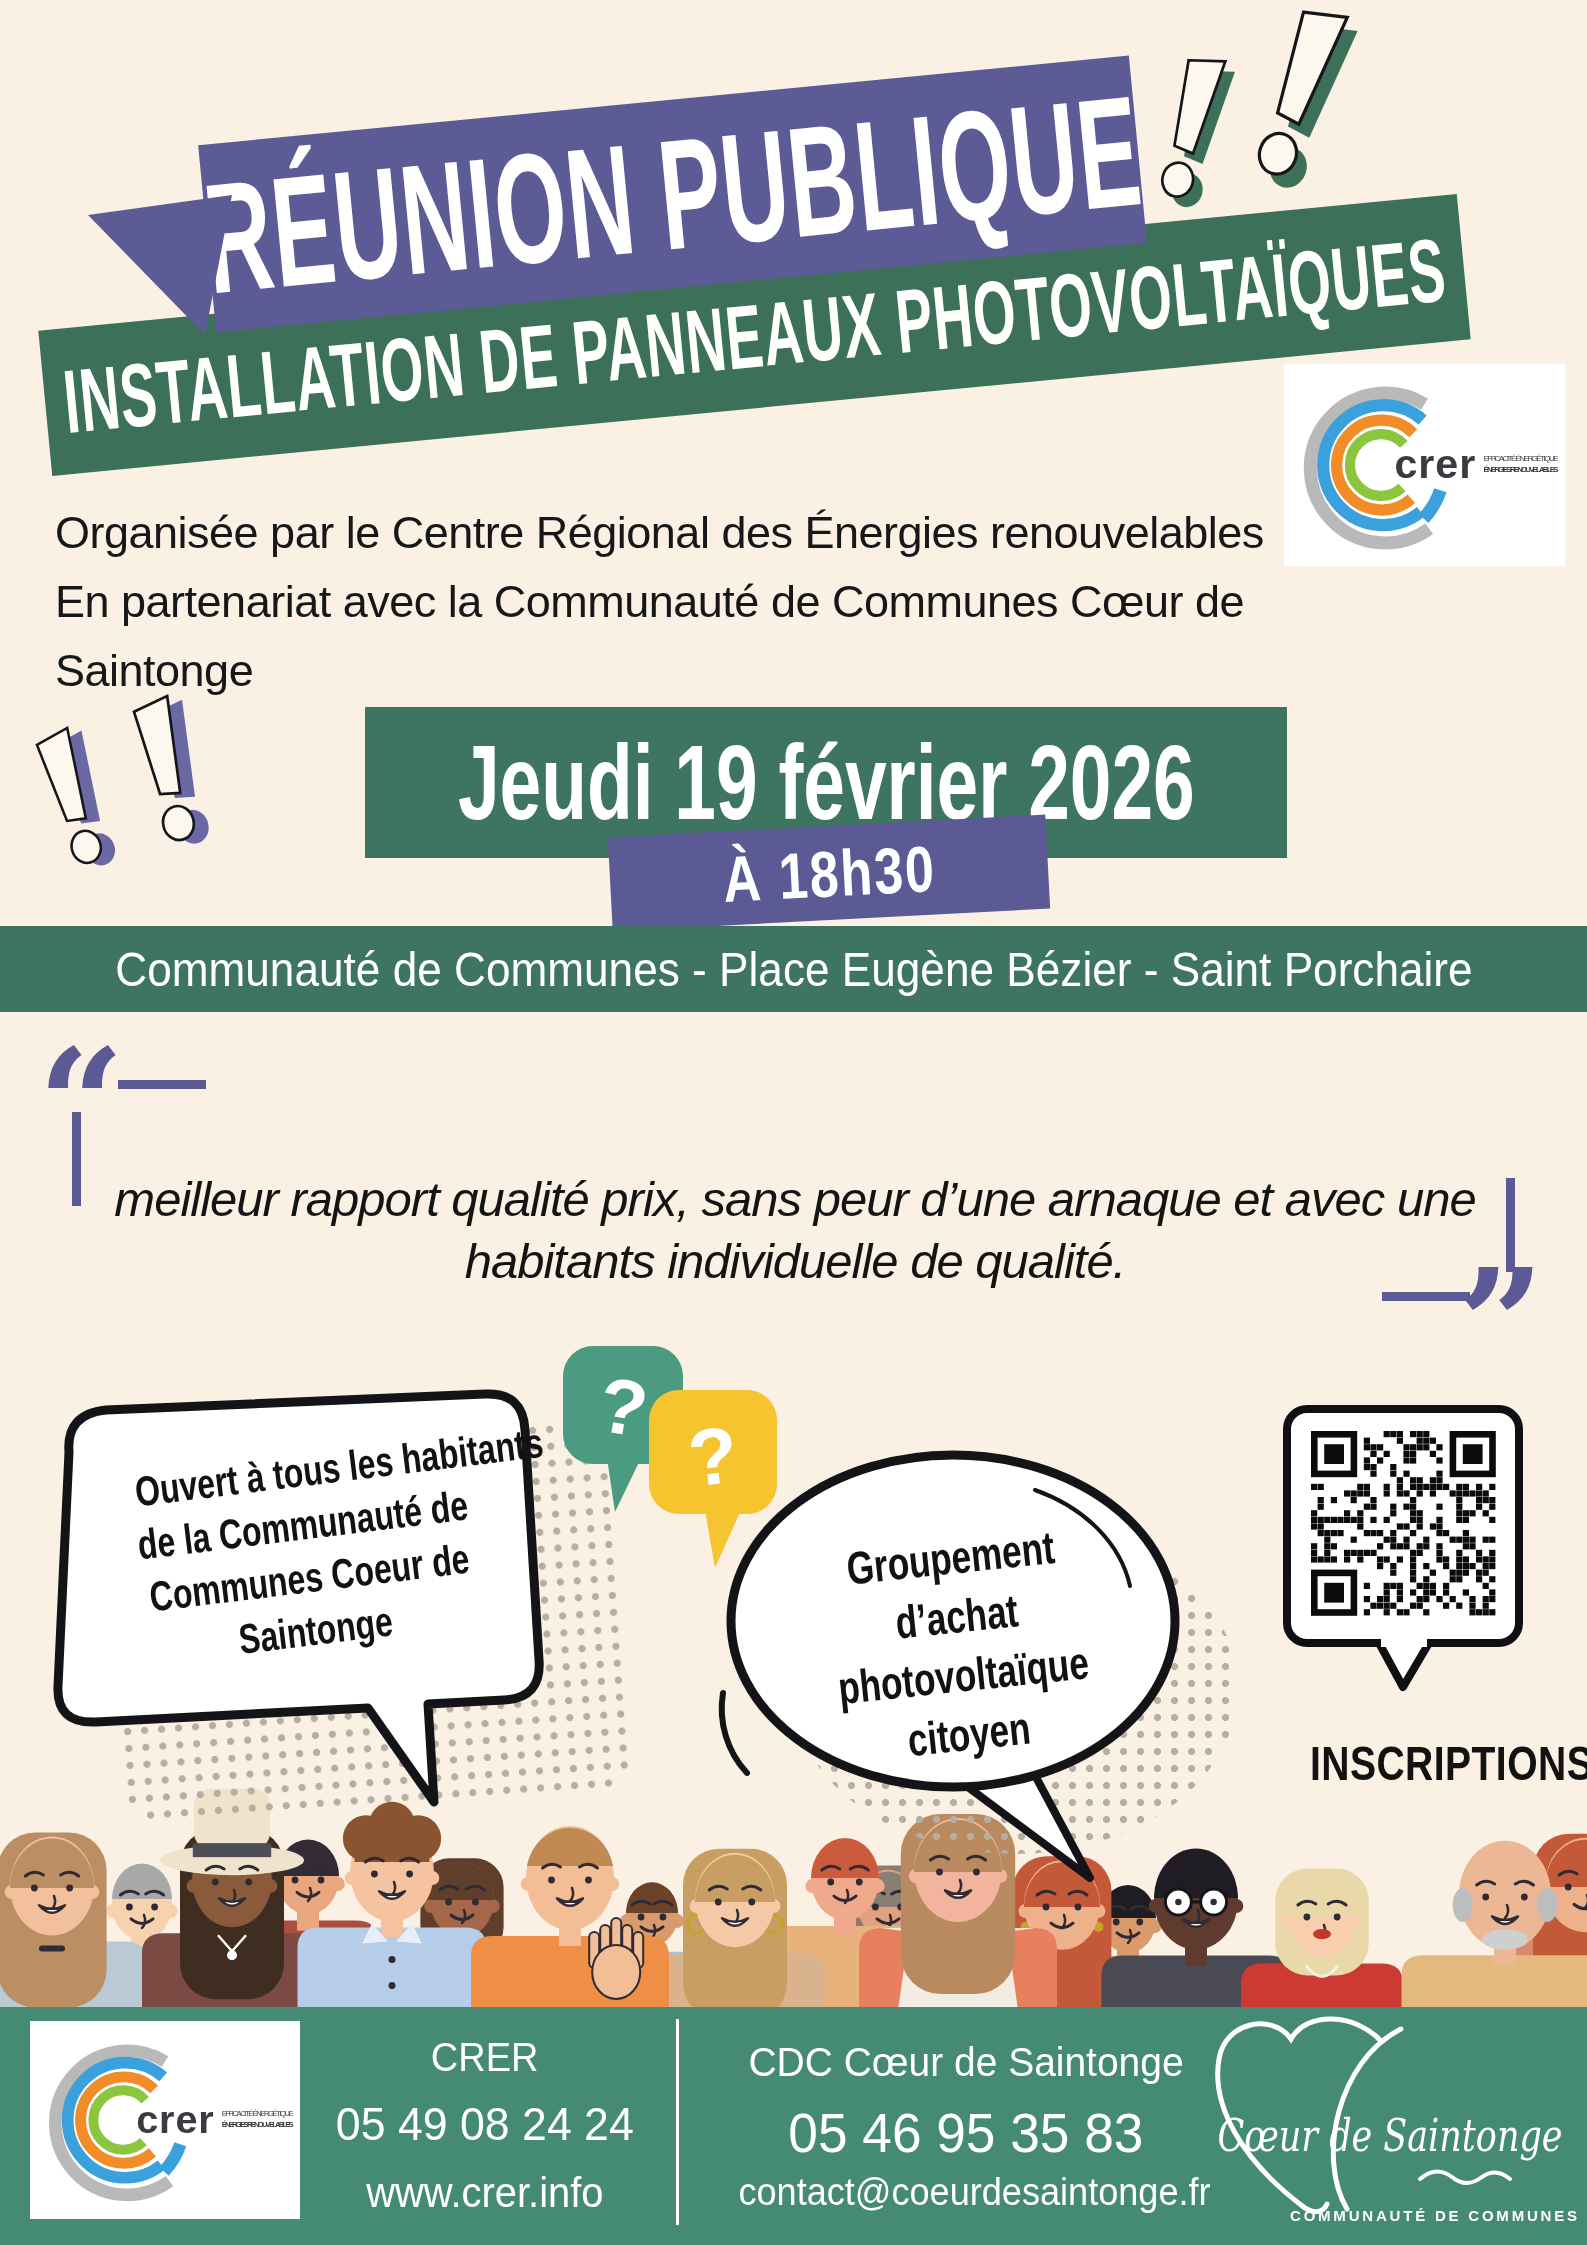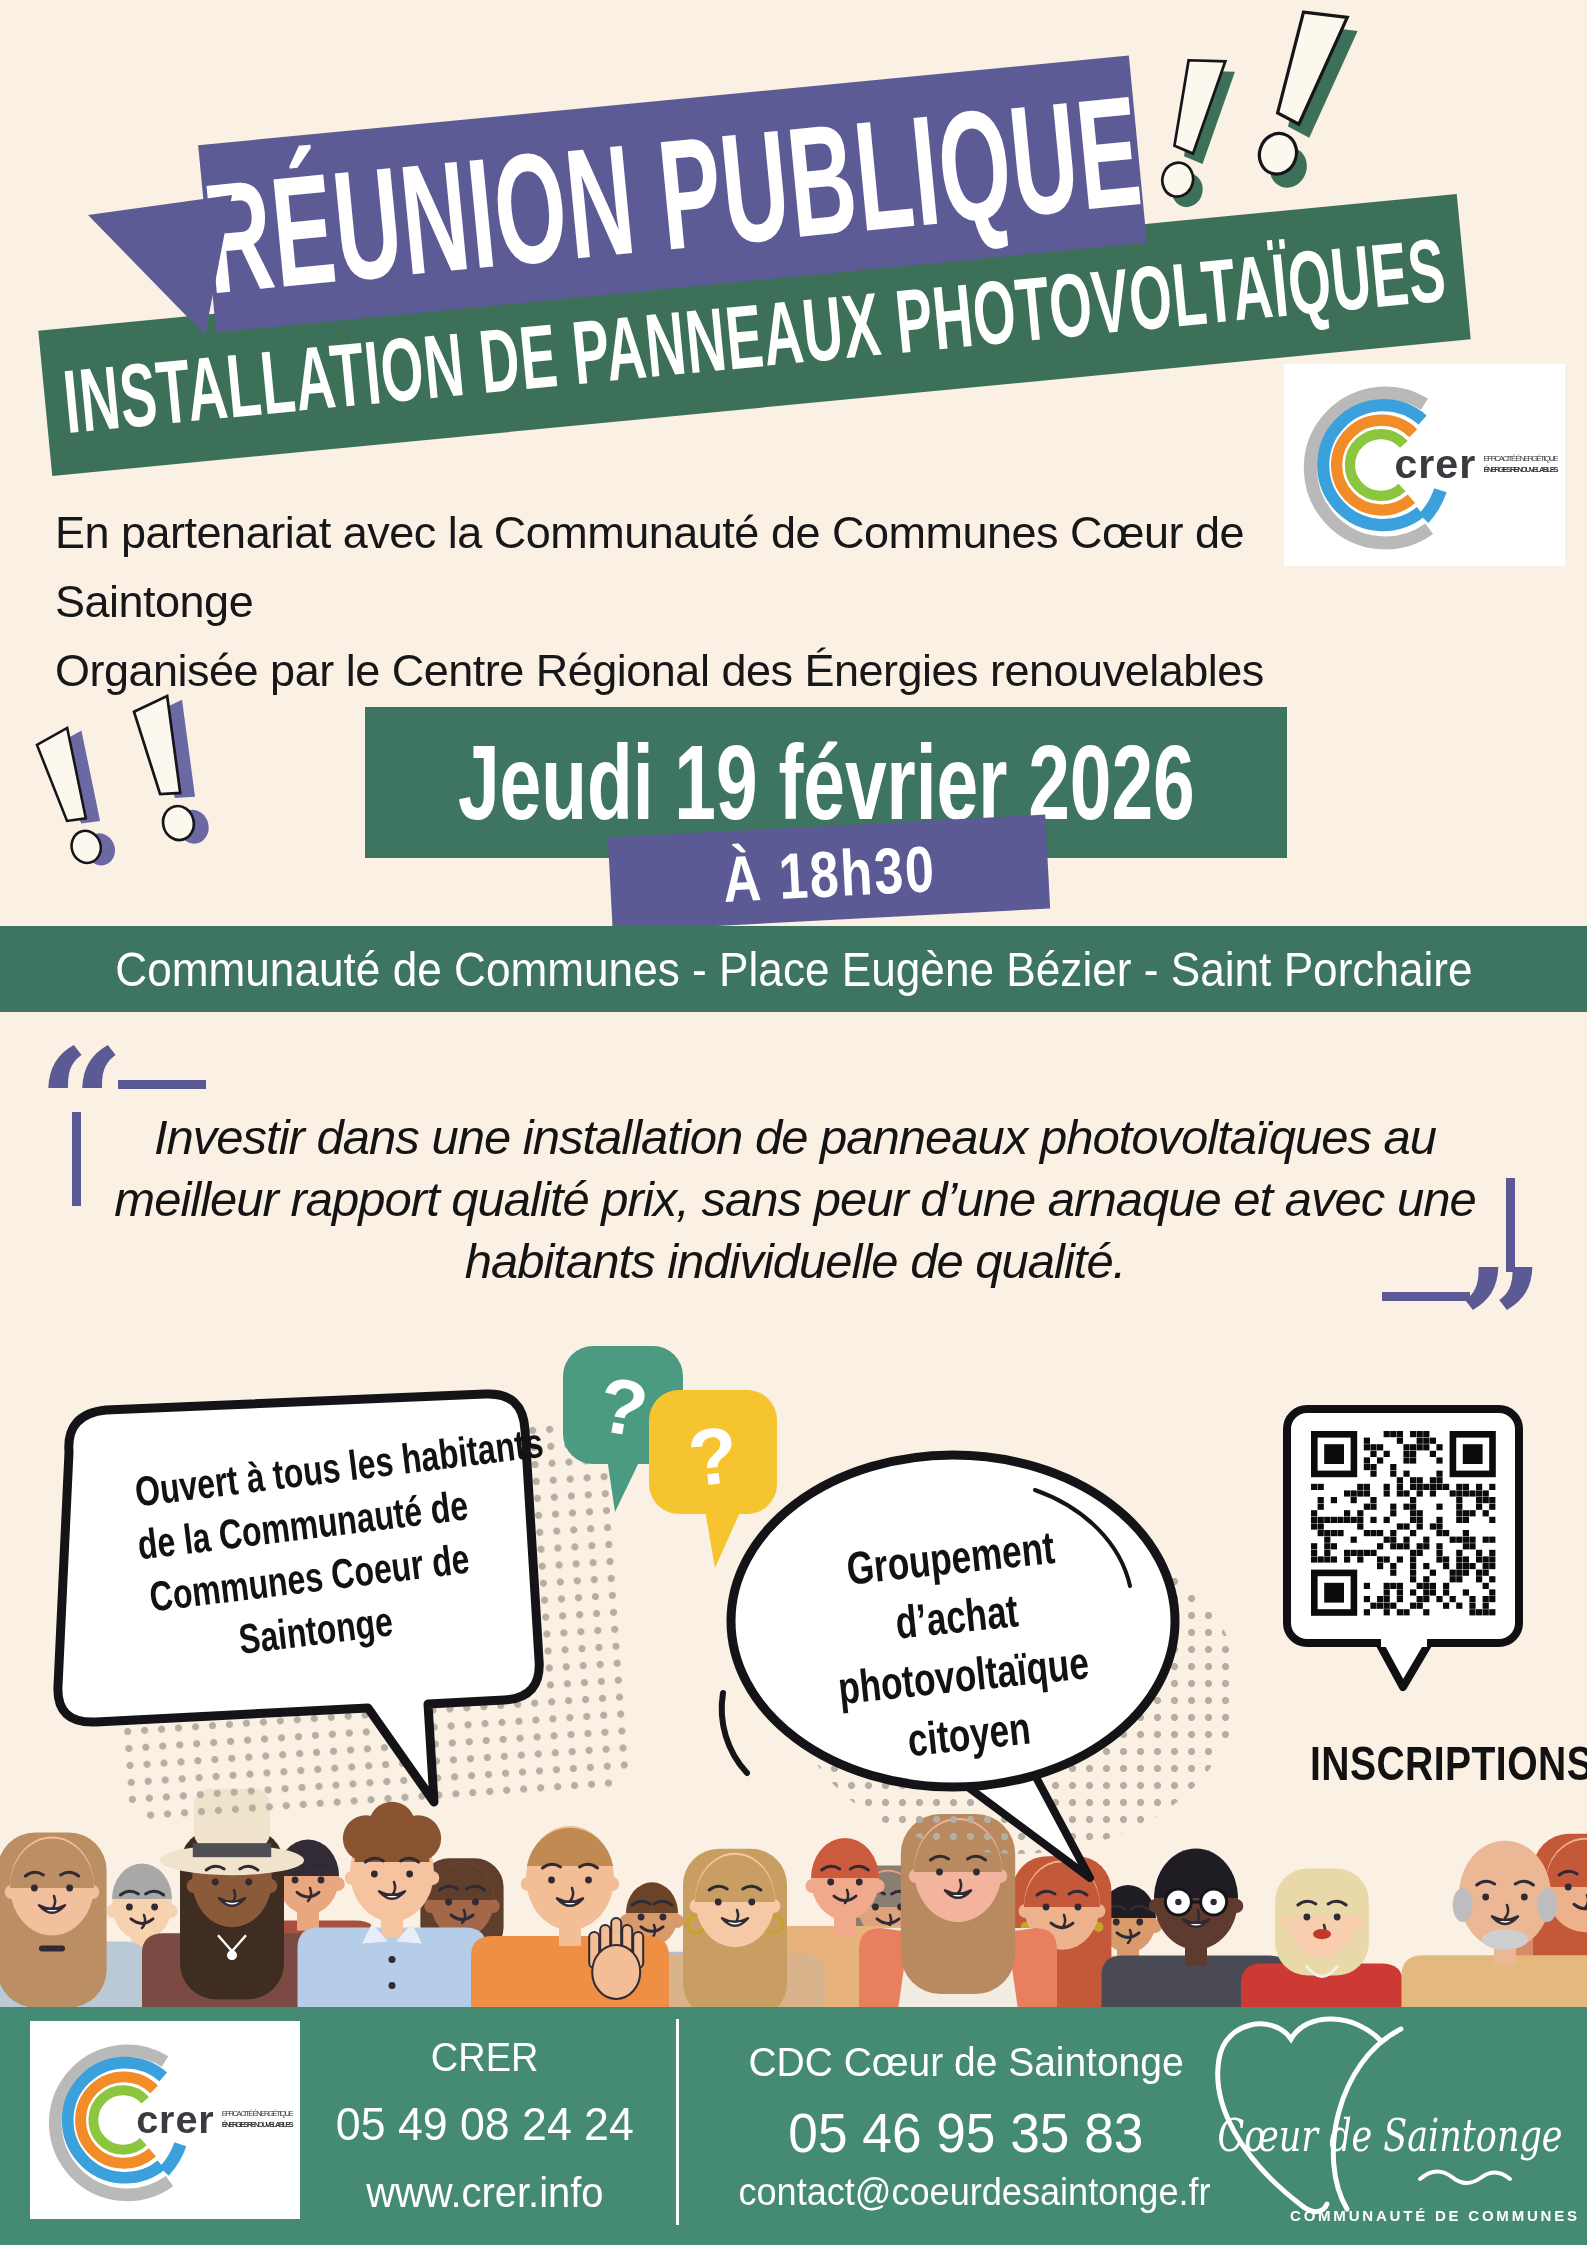--- a/index.html
+++ b/index.html
@@ -83,22 +83,22 @@
     </g>
   </svg>
 
   <div class="crer-box" style="left:1284px;top:364px;width:281px;height:202px">
     <svg width="281" height="188" viewBox="0 0 300 200">
         <use href="#crerlogo"></use>
       </svg>
   </div>
 
   <div class="abs org">
+    <div>Organisée par le Centre Régional des Énergies renouvelables</div>
     <div>En partenariat avec la Communauté de Communes Cœur de Saintonge</div>
-    <div>Organisée par le Centre Régional des Énergies renouvelables</div>
   </div>
 
   <svg class="abs" style="left:2px;top:692px" width="330" height="300" viewBox="0 0 330 300">
     <g transform="translate(28,48) rotate(-18) scale(0.85)">
       <use href="#excl" transform="translate(15,8)" fill="#6b69a3"></use>
       <use href="#excl" fill="#fdf8ee" stroke="#15151a" stroke-width="3"></use>
     </g>
     <g transform="translate(125,14) rotate(-14) scale(0.9)">
       <use href="#excl" transform="translate(15,8)" fill="#6b69a3"></use>
       <use href="#excl" fill="#fdf8ee" stroke="#15151a" stroke-width="3"></use>
@@ -111,21 +111,21 @@
   <div class="band time-band">
     <span class="cond">À 18h30</span>
   </div>
   <div class="band loc-band">
     <span class="cond">Communauté de Communes - Place Eugène Bézier - Saint Porchaire</span>
   </div>
 
   <div class="quote-mark" style="left:38px;top:1028px">“</div>
   <div class="pbar" style="left:118px;top:1080px;width:88px;height:9px"></div>
   <div class="pbar" style="left:72px;top:1112px;width:9px;height:94px"></div>
-  <div class="abs quote-text"><span class="ln">Investir dans une installation de panneaux photovoltaïques au</span><br><span class="ln">meilleur rapport qualité prix, sans peur d’une arnaque et avec une</span><br><span class="ln">habitants individuelle de qualité.</span></div>
+  <div class="abs quote-text"><br><span class="ln">meilleur rapport qualité prix, sans peur d’une arnaque et avec une</span><br><span class="ln">habitants individuelle de qualité.</span></div>
   <div class="pbar" style="left:1506px;top:1178px;width:9px;height:94px"></div>
   <div class="pbar" style="left:1382px;top:1292px;width:88px;height:9px"></div>
   <div class="quote-mark" style="left:1458px;top:1248px">”</div>
 
   <svg class="abs" id="crowd-svg" style="left:0;top:1755px" width="1587" height="262" viewBox="0 0 1587 262">
       <g>
         <path d="M 74.5 262 L 74.5 211.4 Q 74.5 191.4 96.5 191.4 L 187.5 191.4 Q 209.5 191.4 209.5 211.4 L 209.5 262 Z" fill="#d85043"></path>
         <rect x="82.5" y="217.4" width="119" height="11" rx="5" fill="#f6f1ea"></rect>
         <rect x="78.5" y="243.4" width="127" height="11" rx="5" fill="#f6f1ea"></rect>
         <rect x="131" y="169.4" width="22" height="32" fill="#f7d2ae"></rect>

